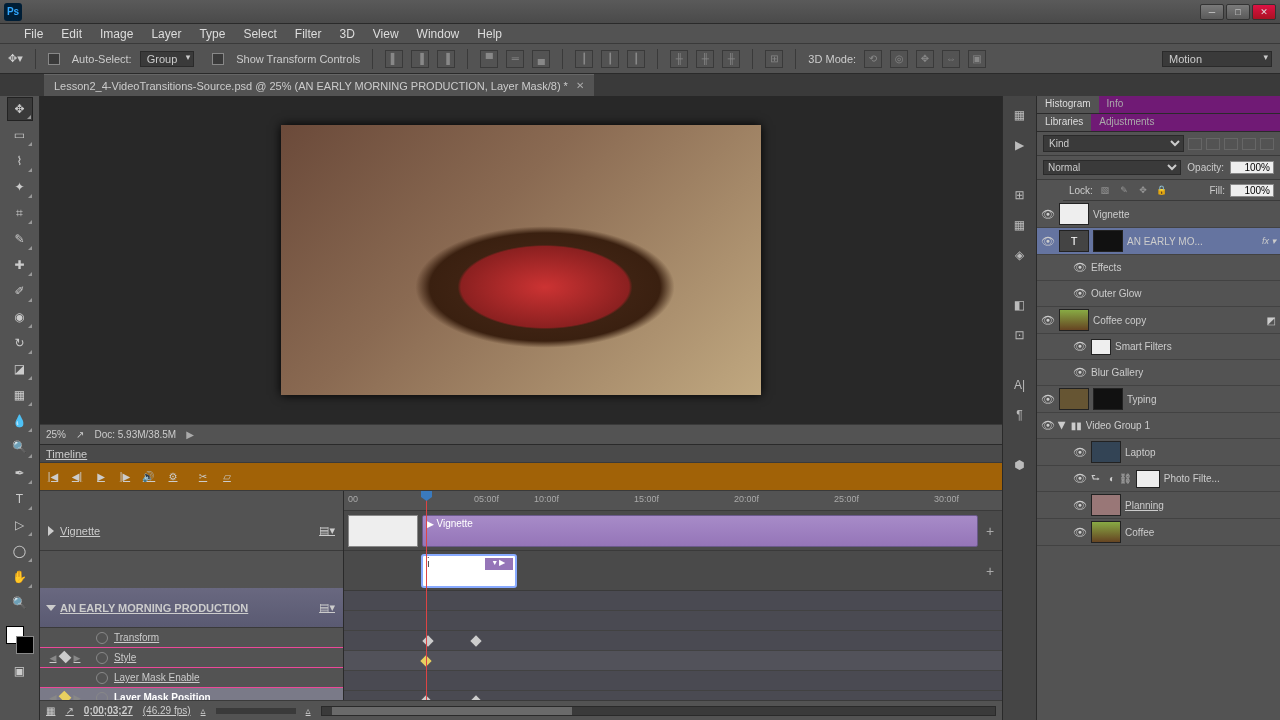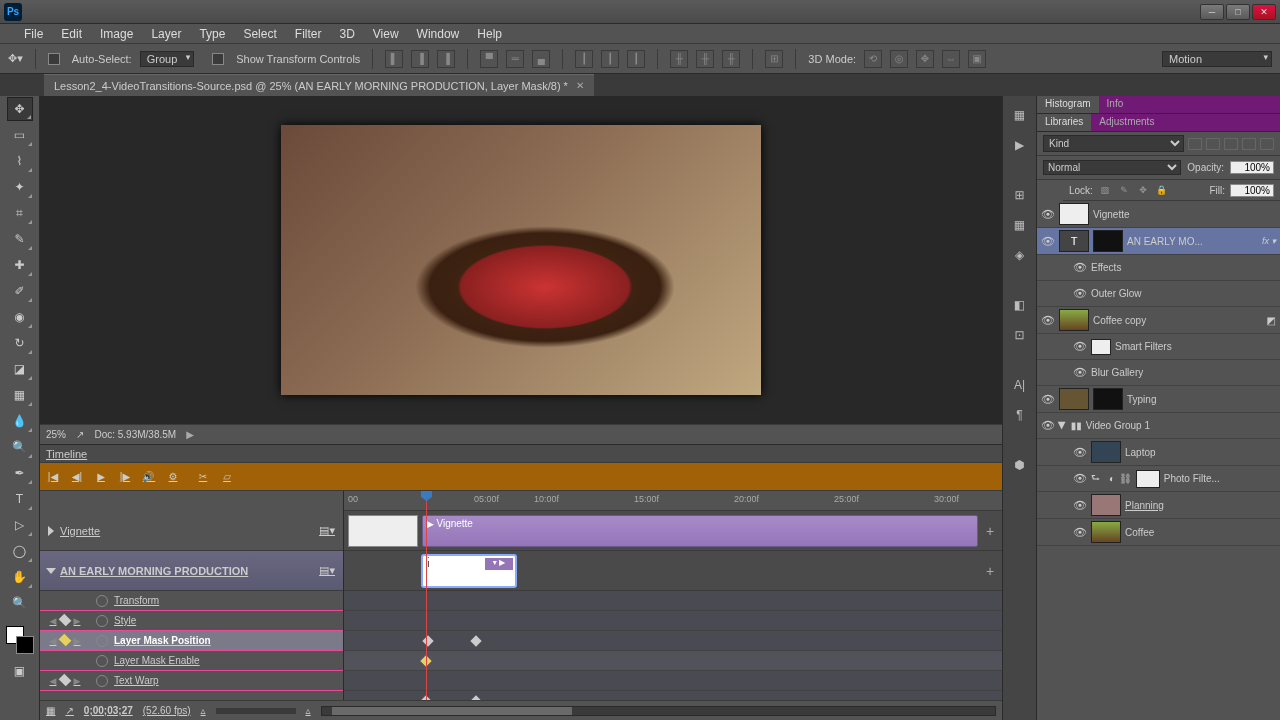--- a/index.html
+++ b/index.html
@@ -45,21 +45,21 @@
 .tl-header { height:18px; background:#4a4a4a; display:flex; align-items:center; padding:0 6px; font-size:11px; border-bottom:1px solid #3a3a3a;}
 .tl-controls { height:28px; display:flex; align-items:center; padding:0 4px; gap:6px; border-bottom:1px solid #3a3a3a;}
 .tl-btn { width:18px; height:18px; display:flex; align-items:center; justify-content:center; color:#ccc; font-size:10px; cursor:pointer;}
 .tl-body { flex:1; display:flex; position:relative; overflow:hidden;}
 .tl-left { width:304px; border-right:1px solid #2a2a2a; background:#535353;}
 .tl-right { flex:1; background:#4a4a4a; position:relative; overflow:hidden;}
 .tl-ruler { height:20px; background:#535353; border-bottom:1px solid #3a3a3a; position:relative; font-size:9px; color:#aaa;text-align:right;}
 .tl-ruler span { position:absolute; top:3px;}
 .tl-track { height:40px; border-bottom:1px solid #3a3a3a; position:relative;}
 .tl-track-head { height:40px; border-bottom:1px solid #3a3a3a; display:flex; align-items:center; padding:0 8px; gap:6px; font-size:11px;}
-.tl-track-head.sel { background:linear-gradient(#696880,#5a5a72);}
+.tl-track-head.sel { background:linear-gradient(#696880,#5a5a72);margin-top:37px;}
 .expand-tri { width:0; height:0; border-top:5px solid transparent; border-bottom:5px solid transparent; border-left:6px solid #ccc; cursor:pointer;}
 .expand-tri.open { transform:rotate(90deg);}
 .clip { position:absolute; top:4px; height:32px; background:linear-gradient(#a78bc8,#9575b8); border:1px solid #6a5a8a; border-radius:2px; font-size:10px; color:#fff; padding:2px 4px;}
 .clip.sel { border:1px solid #88aaff; box-shadow:0 0 0 1px #88aaff;}
 .clip-thumb { position:absolute; top:4px; height:32px; background:#eee; border:1px solid #888;}
 .prop-row { height:20px; border-bottom:1px solid #ec4899; display:flex; align-items:center; padding-left:56px; gap:6px; font-size:10px; color:#ccc;}
 .prop-row.sel { background:#7a7a88; color:#fff; font-weight:bold;}
 .kf-nav { display:flex; gap:2px; margin-left:-48px; margin-right:8px;}
 .kf-nav span { width:10px; text-align:center; color:#888; font-size:9px;}
 .kf-diamond { width:8px; height:8px; background:#ccc; transform:rotate(45deg); display:inline-block;}
@@ -241,32 +241,32 @@
             </div>
           <div class="prop-row">
               <span class="kf-nav">
                 <span>◀</span>
                 <span class="kf-diamond"></span>
                 <span>▶</span>
               </span>
               <span class="stopwatch"></span>
               <span>Style</span>
             </div>
+          <div class="prop-row">
+              <span class="stopwatch"></span>
+              <span>Layer Mask Enable</span>
+            </div>
           <div class="prop-row sel">
               <span class="kf-nav">
                 <span>◀</span>
                 <span class="kf-diamond yellow"></span>
                 <span>▶</span>
               </span>
               <span class="stopwatch"></span>
               <span>Layer Mask Position</span>
-            </div>
-          <div class="prop-row">
-              <span class="stopwatch"></span>
-              <span>Layer Mask Enable</span>
             </div>
           <div class="prop-row">
               <span class="kf-nav">
                 <span>◀</span>
                 <span class="kf-diamond"></span>
                 <span>▶</span>
               </span>
               <span class="stopwatch"></span>
               <span>Text Warp</span>
             </div>
@@ -307,21 +307,21 @@
           <div class="prop-track" style="background:#4a4a52;">
             <span class="kf-diamond" style="position:absolute; left:78px; top:6px;"></span>
             <span class="kf-diamond" style="position:absolute; left:128px; top:6px;"></span>
           </div>
         </div>
       </div>
       <div class="tl-footer">
         <span>▦</span>
         <span>↗</span>
         <span style="font-weight:bold;">0;00;03;27</span>
-        <span>(52.60 fps)</span>
+        <span>(46.29 fps)</span>
         <span>▵</span>
         <span style="width:80px; height:6px; background:#3a3a3a; display:inline-block;"></span>
         <span>▵</span>
         <div class="tl-scroll">
             <div class="tl-scroll-thumb"></div>
           </div>
       </div>
     </div>
   </div>
 

